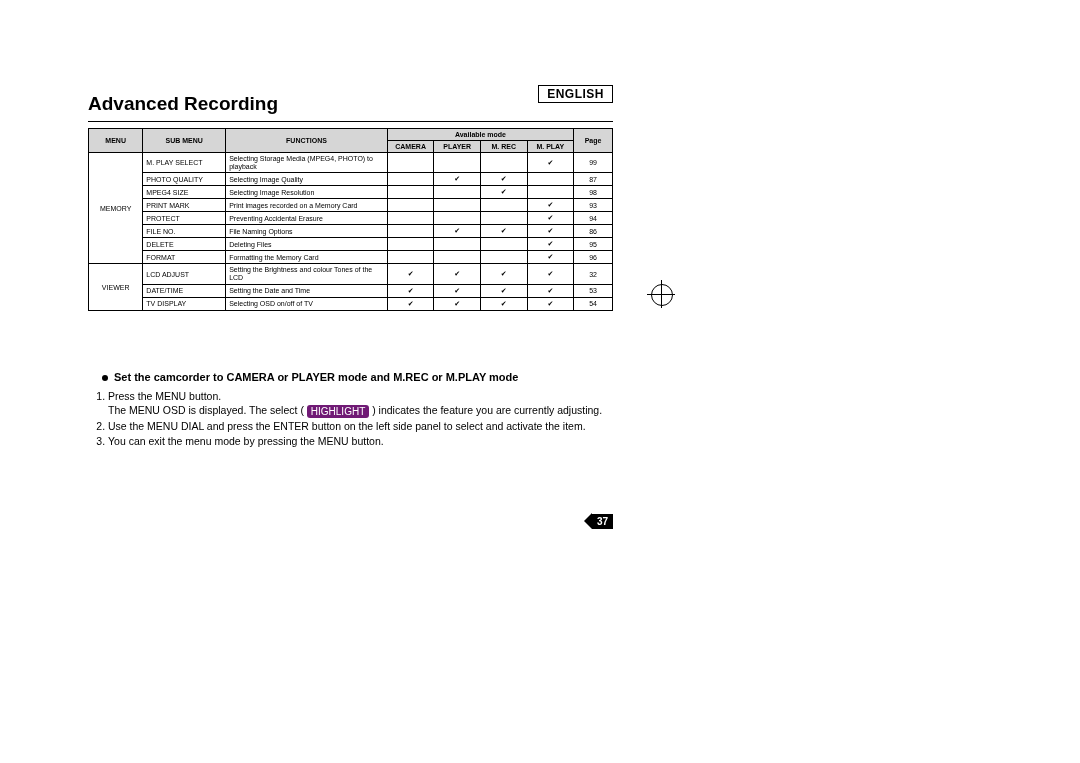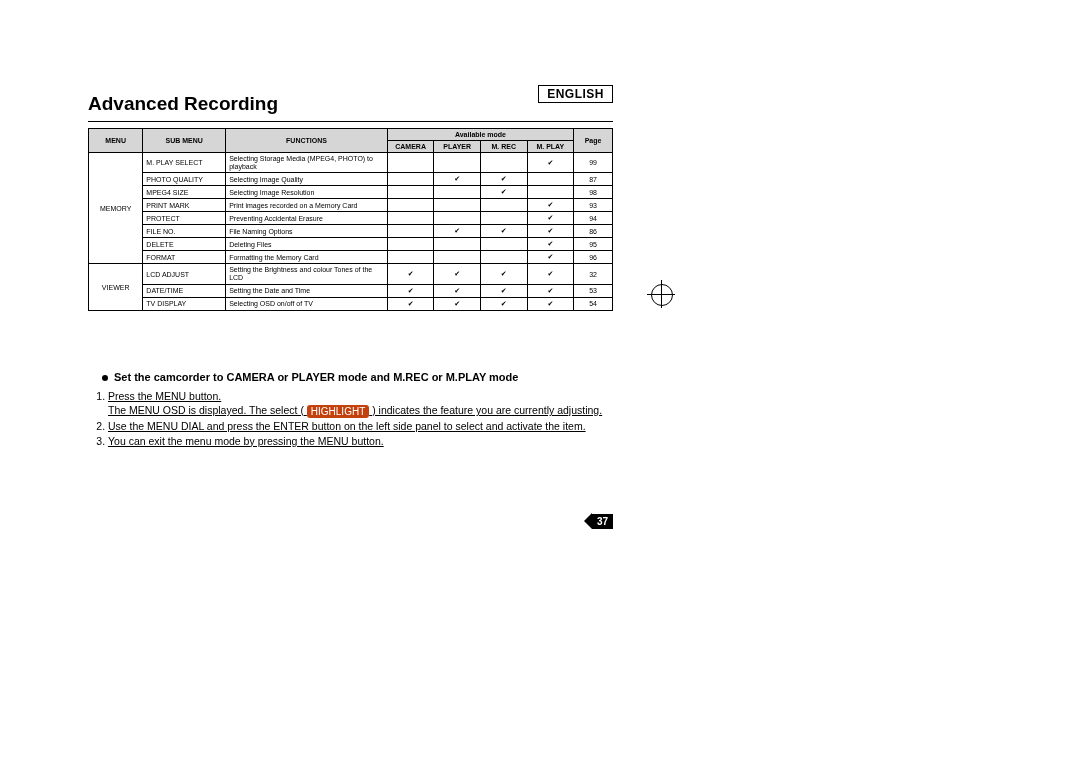--- a/index.html
+++ b/index.html
@@ -103,29 +103,28 @@
     flex-shrink: 0;
   }
   .bullet-text {
     font-weight: bold;
     font-size: 11px;
   }
   ol.steps {
     margin: 6px 0 0 0;
     padding-left: 20px;
     font-size: 10.5px;
-    text-decoration: underline;
   }
   ol.steps li {
     margin-bottom: 1px;
     line-height: 1.35;
   }
   .highlight-pill {
     display: inline-block;
-    background: #c2410c;
+    background: #701a75;
     color: #fff;
     border-radius: 3px;
     padding: 0 4px;
     font-size: 10px;
     line-height: 13px;
     vertical-align: middle;
   }
   .page-number-badge {
     position: absolute;
     display: flex;

